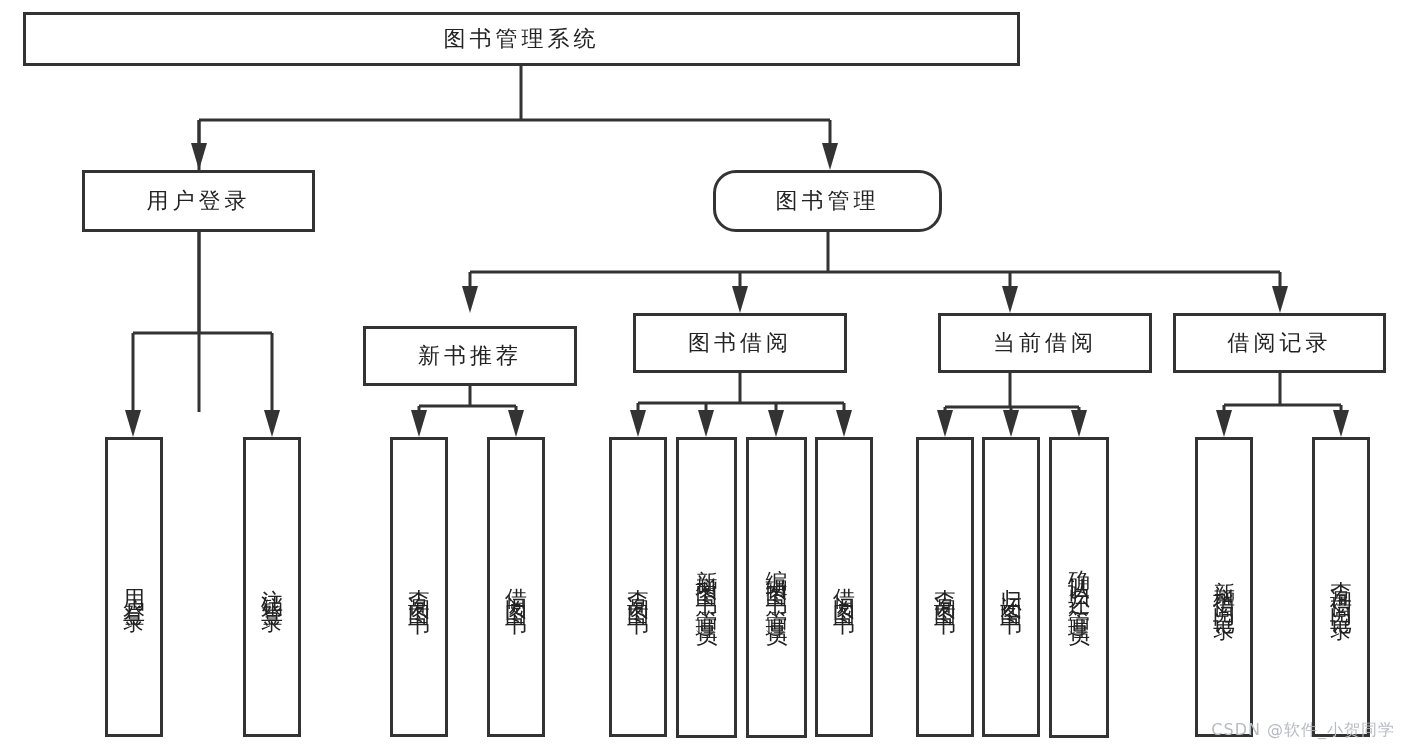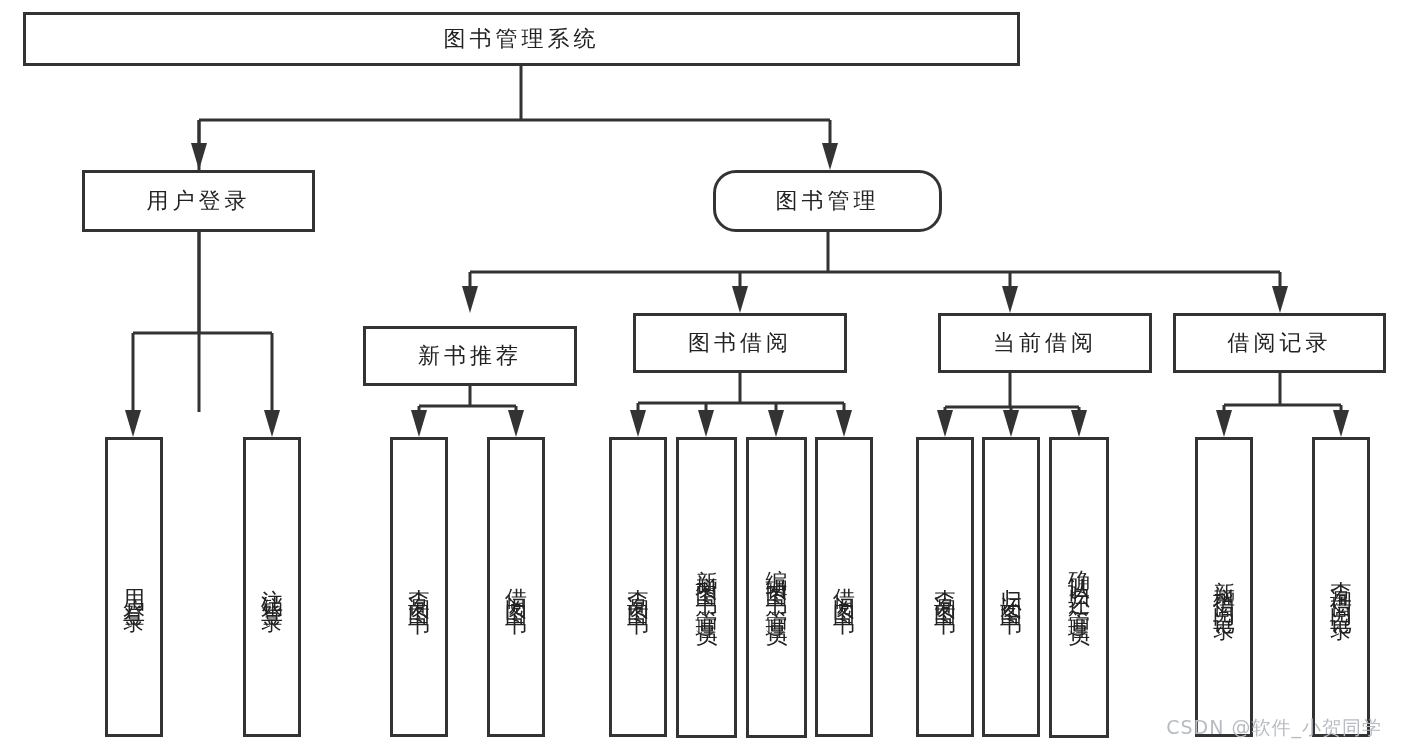--- a/index.html
+++ b/index.html
@@ -43,23 +43,23 @@
   .v-label {
     writing-mode: vertical-rl;
     text-orientation: mixed;
     font-size: 22px;
     line-height: 1;
     letter-spacing: 8px;
     color: var(--text);
   }
   .watermark {
     position: absolute;
-    right: 15px;
+    right: 2px;
     bottom: 6px;
-    font-size: 19px;
+    font-size: 16px;
     letter-spacing: 1px;
     color: var(--watermark);
     z-index: 5;
     white-space: nowrap;
   }
 </style>
 </head>
 <body>
 
 <div class="canvas">

